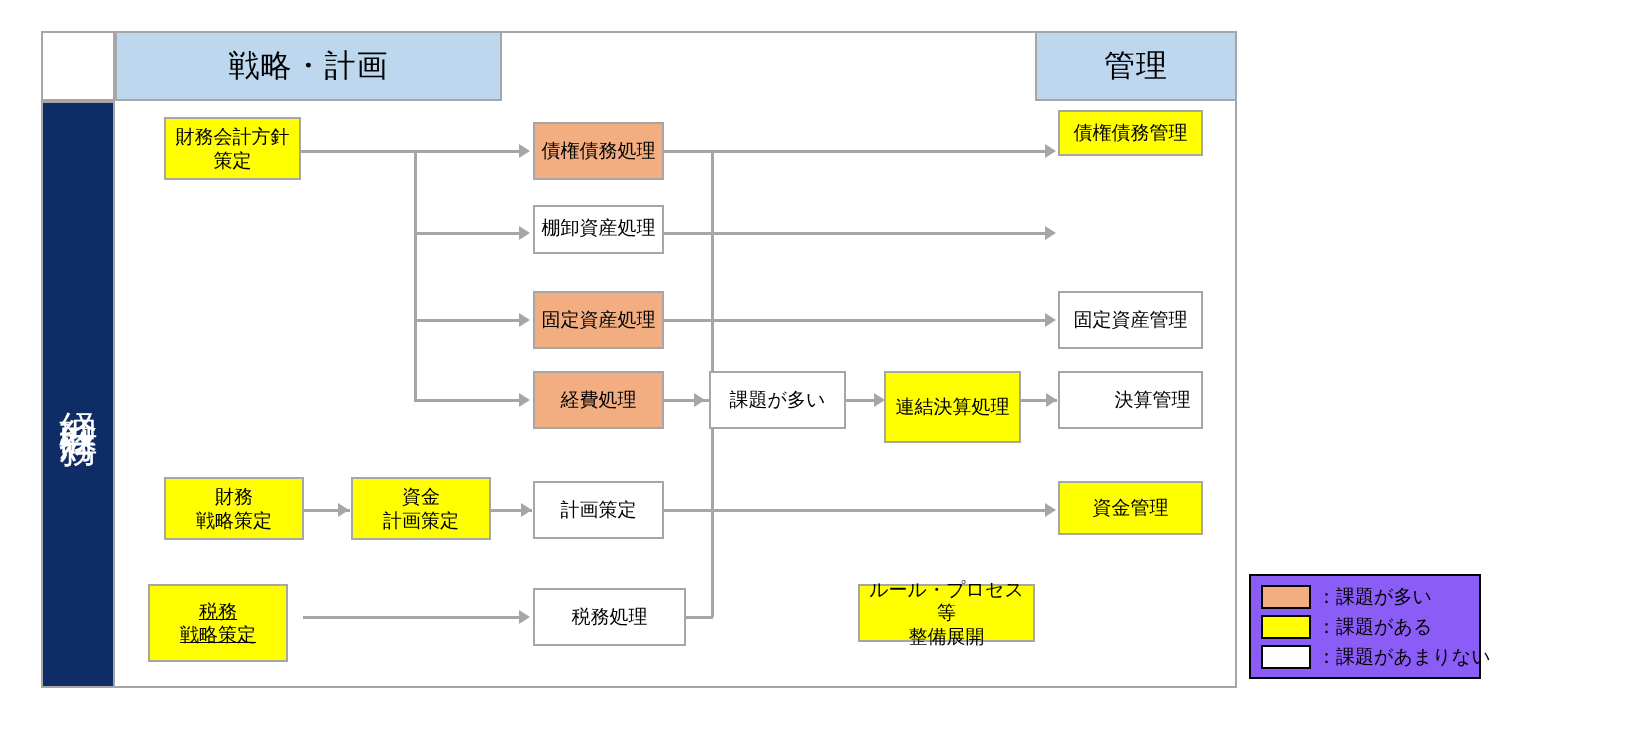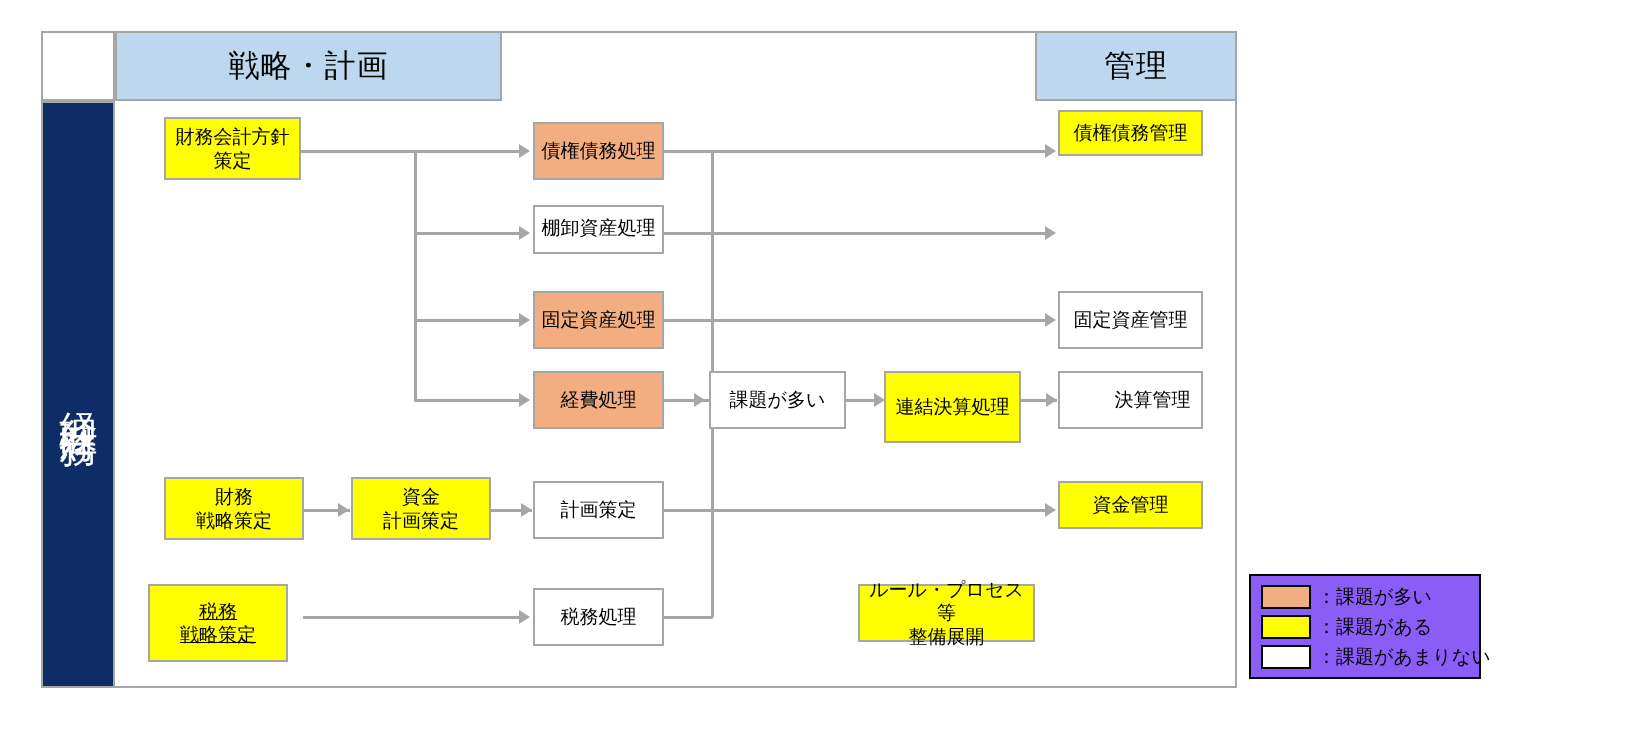--- a/index.html
+++ b/index.html
@@ -156,33 +156,33 @@
   <div class="box orange" style="left:533px;top:291px;width:131px;height:58px;">固定資産処理</div>
 
   <div class="box orange" style="left:533px;top:371px;width:131px;height:58px;">経費処理</div>
 
   <div class="box" style="left:709px;top:371px;width:137px;height:58px;">課題が多い</div>
 
   <div class="box yellow" style="left:884px;top:371px;width:137px;height:72px;">連結決算処理</div>
 
   <div class="box" style="left:533px;top:481px;width:131px;height:58px;">計画策定</div>
 
-  <div class="box" style="left:533px;top:588px;width:131px;height:58px;">税務処理</div>
+  <div class="box" style="left:533px;top:588px;width:153px;height:58px;">税務処理</div>
 
   <div class="box yellow" style="left:858px;top:584px;width:177px;height:58px;">ルール・プロセス等
 整備展開</div>
 
   <div class="box yellow" style="left:1058px;top:110px;width:145px;height:46px;">債権債務管理</div>
 
 
   <div class="box" style="left:1058px;top:291px;width:145px;height:58px;">固定資産管理</div>
 
   <div class="box" style="left:1058px;top:371px;width:145px;height:58px;padding-left:44px;">決算管理</div>
 
-  <div class="box yellow" style="left:1058px;top:481px;width:145px;height:48px;">資金管理</div>
+  <div class="box yellow" style="left:1058px;top:481px;width:145px;height:54px;">資金管理</div>
 
   <div class="legend">
     <div class="legend-row">
       <div class="legend-sw" style="background:#F2AD80;"></div>
       <div class="legend-lb">：課題が多い</div>
     </div>
     <div class="legend-row">
       <div class="legend-sw" style="background:#FFFF00;"></div>
       <div class="legend-lb">：課題がある</div>
     </div>

